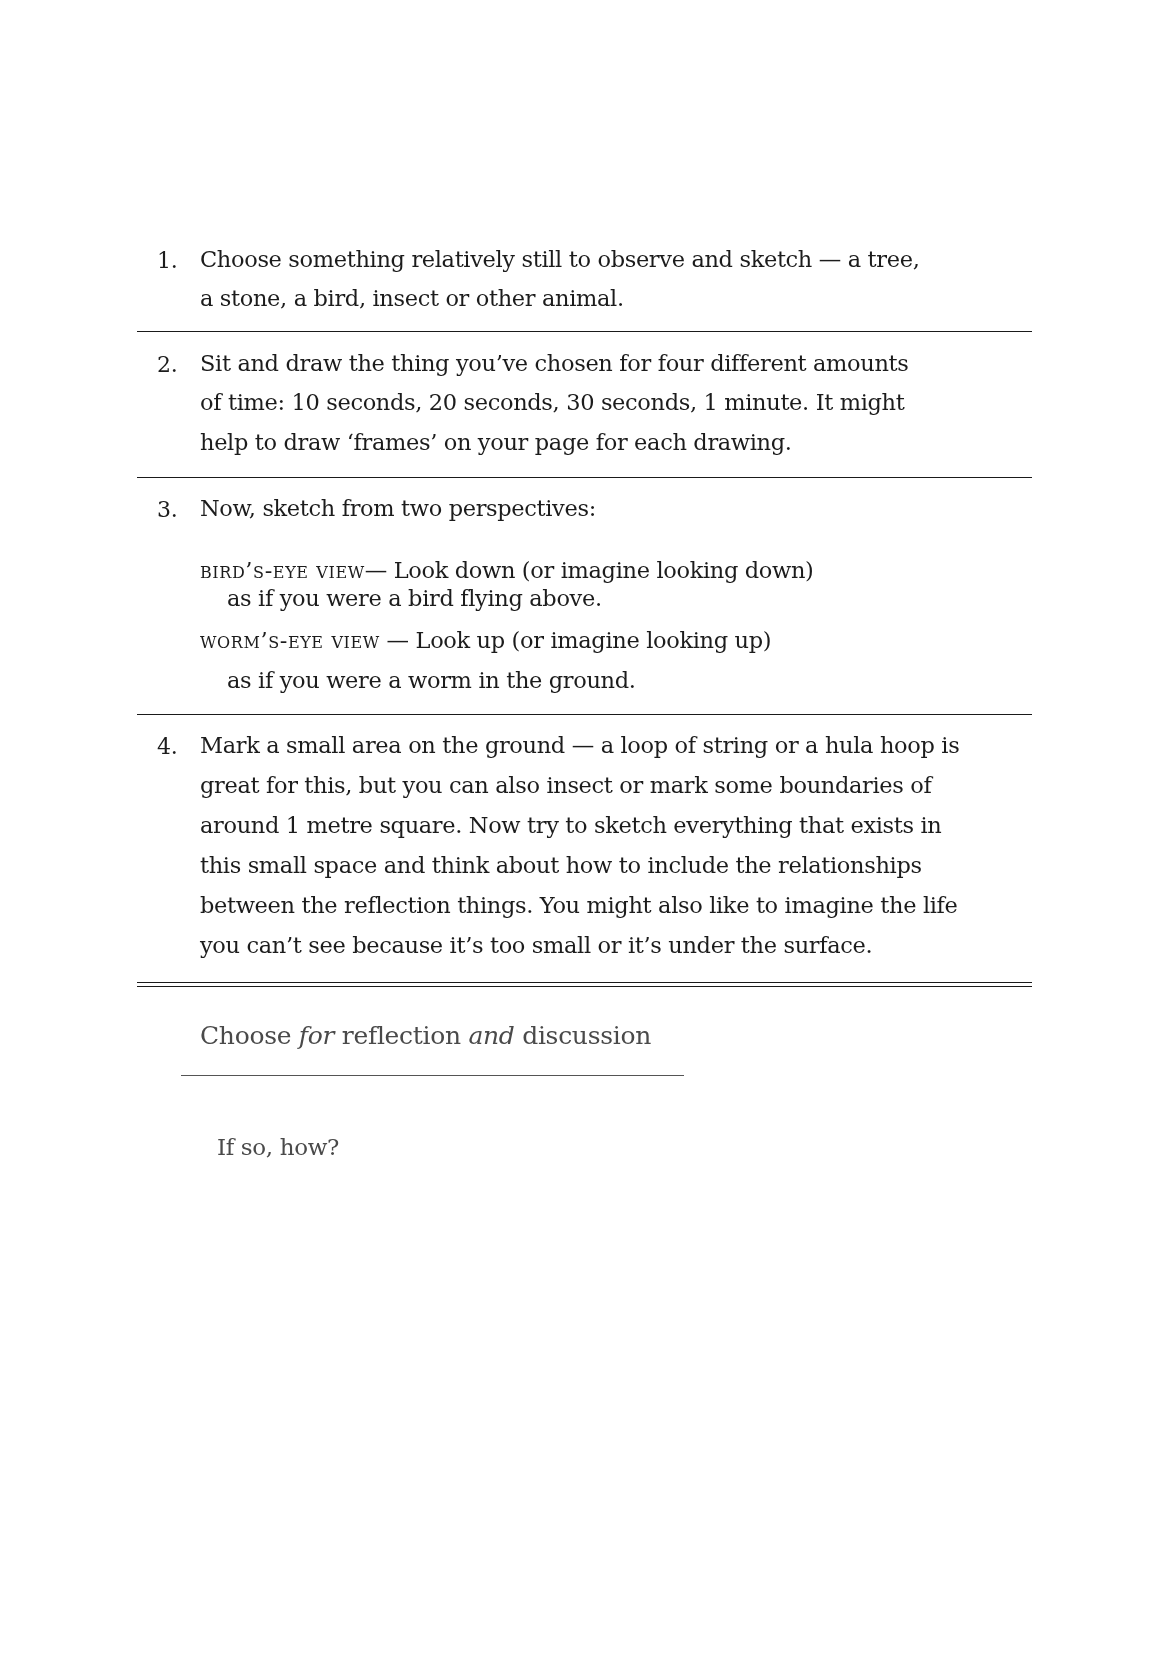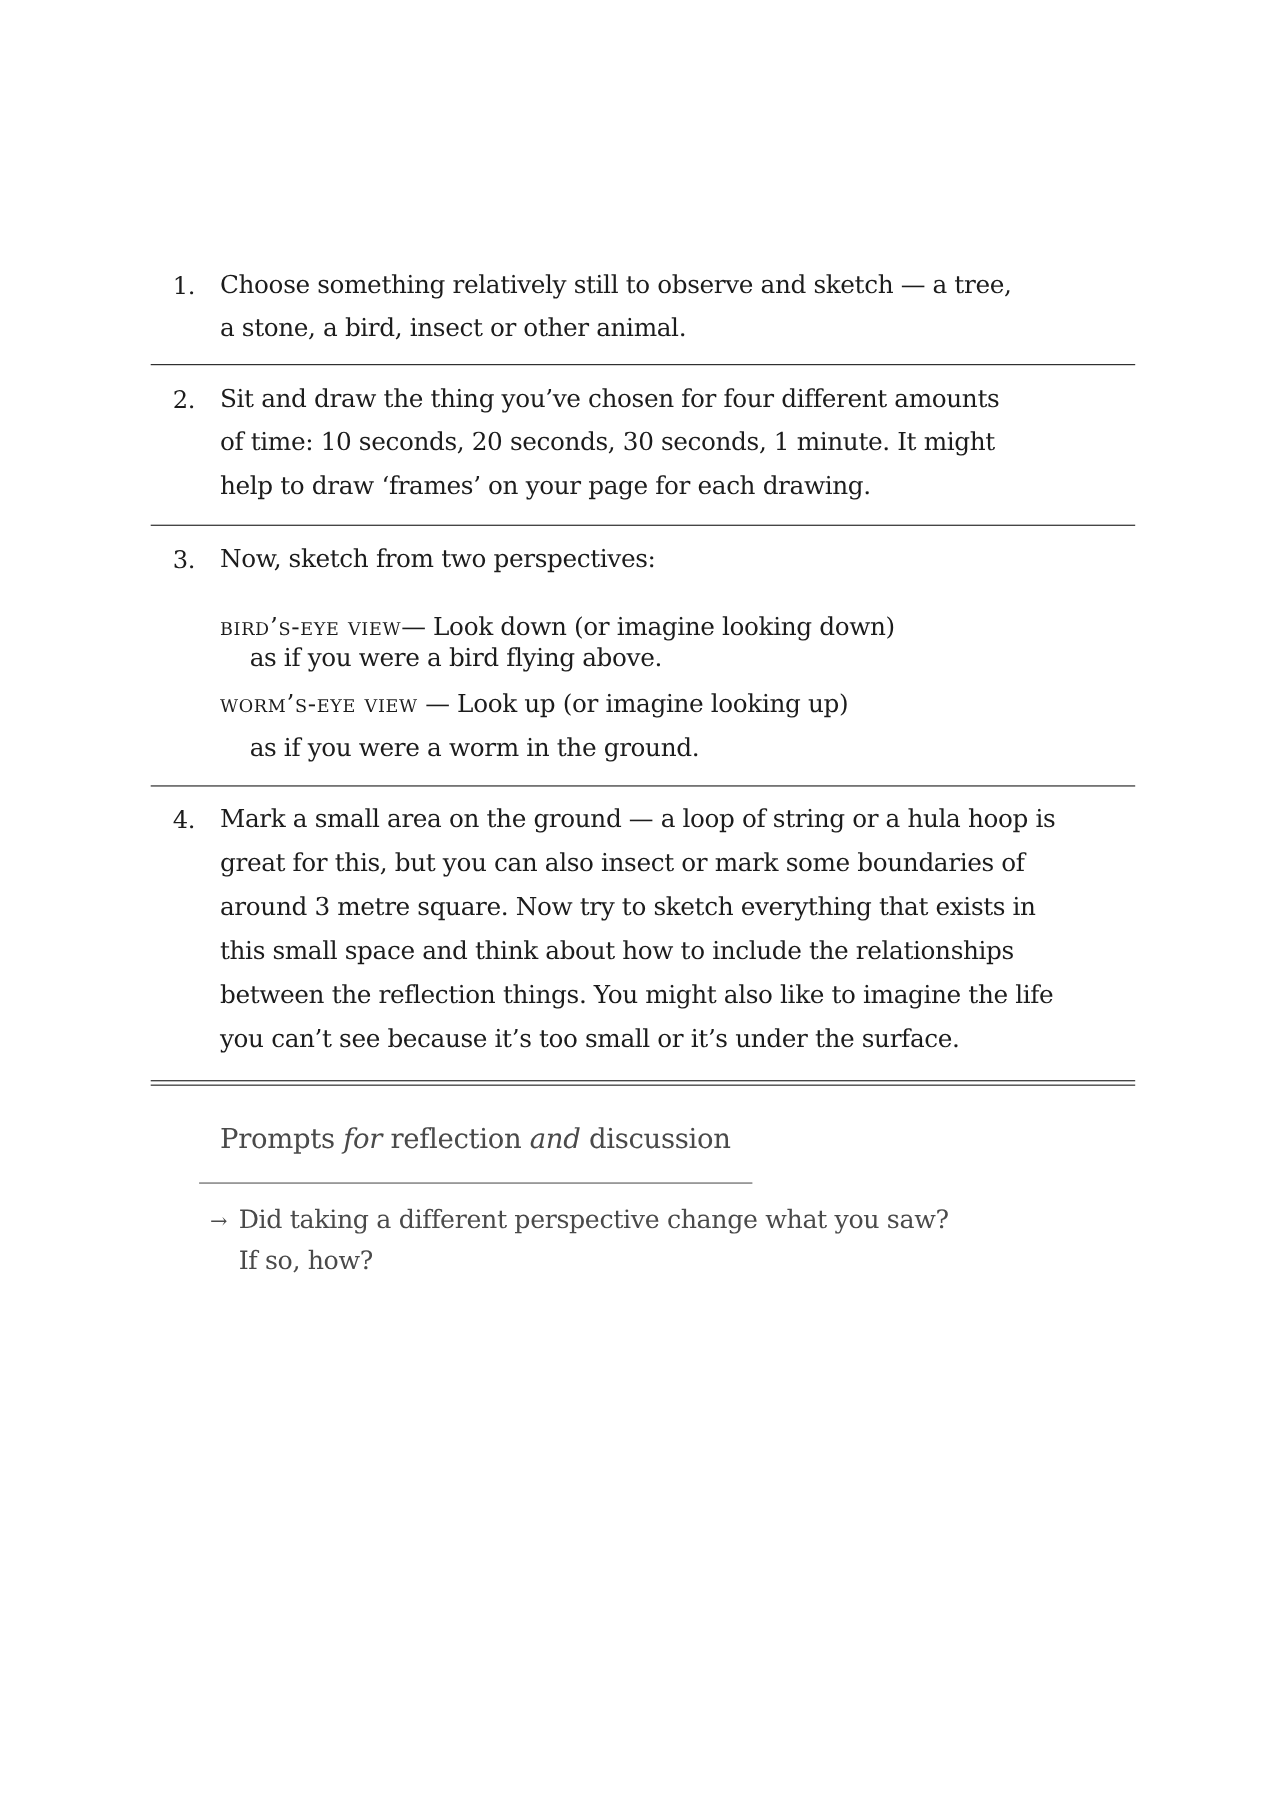--- a/index.html
+++ b/index.html
@@ -49,28 +49,25 @@
 
     <span class="line" style="left:200px;top:627px;"><span class="sc">Worm’s-eye view</span><span> — Look up (or imagine looking up)</span></span>
     <span class="line" style="left:227px;top:667px;">as if you were a worm in the ground.</span>
   </div>
   <div class="rule" style="top:714px;"></div>
 
   <div>
     <span class="num" style="left:157px;top:734px;">4.</span>
     <span class="line" style="left:200px;top:732px;">Mark a small area on the ground — a loop of string or a hula hoop is</span>
     <span class="line" style="left:200px;top:772px;">great for this, but you can also insect or mark some boundaries of</span>
-    <span class="line" style="left:200px;top:812px;">around 3 metre square. Now try to sketch everything that exists in</span>
+    <span class="line" style="left:200px;top:812px;">around 1 metre square. Now try to sketch everything that exists in</span>
     <span class="line" style="left:200px;top:852px;text-align:center;">this small space and think about how to include the relationships</span>
     <span class="line" style="left:200px;top:892px;">between the reflection things. You might also like to imagine the life</span>
     <span class="line" style="left:200px;top:932px;">you can’t see because it’s too small or it’s under the surface.</span>
   </div>
   <div class="double" style="top:982px;"></div>
 
-  <div class="prompts-title"><span>Prompts </span><em>for</em><span> reflection </span><em>and</em><span> discussion</span></div>
+  <div class="prompts-title"><span>Choose </span><em>for</em><span> reflection </span><em>and</em><span> discussion</span></div>
   <div class="prompts-rule"></div>
 
-  <div class="prompt" style="top:1096px;">
-    <span class="arrow">→</span><span>Did taking a different perspective change what you saw?</span>
-  </div>
   <div class="prompt-cont" style="top:1134px;">If so, how?</div>
 
 </div>
 
 </body></html>

